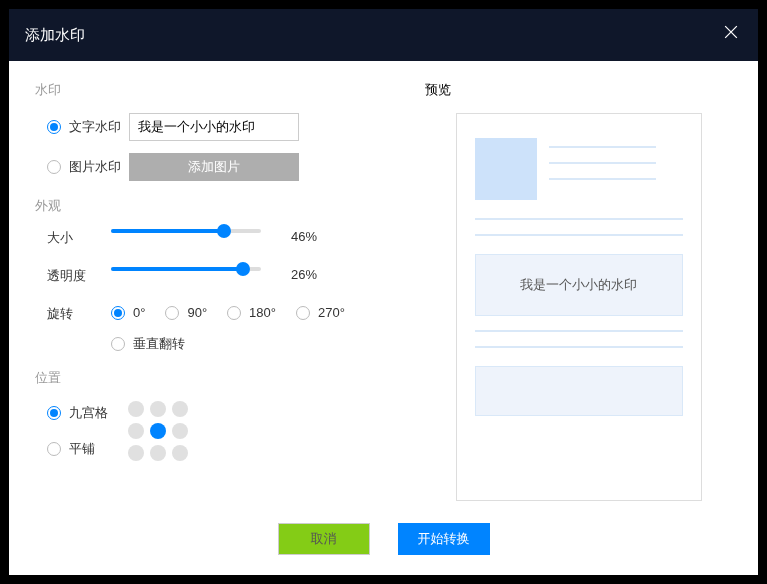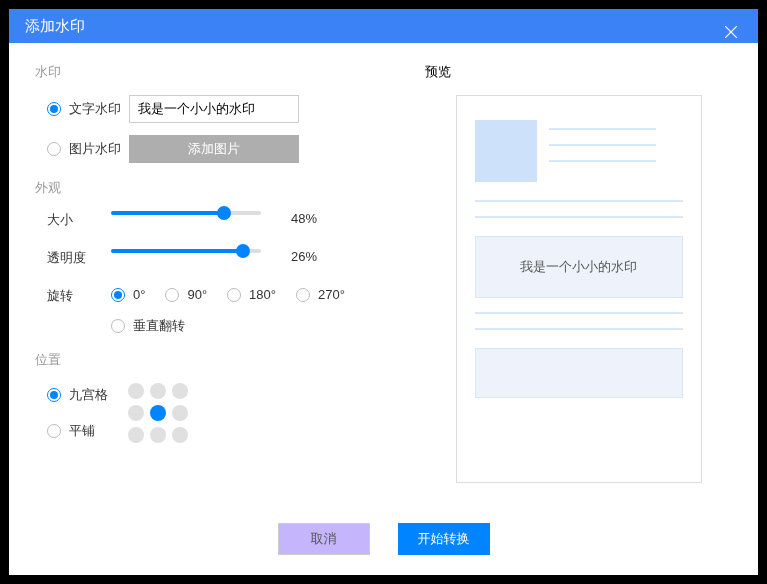--- a/index.html
+++ b/index.html
@@ -1,18 +1,18 @@
 <!DOCTYPE html>
 <html><head>
 <meta charset="utf-8">
 <style>
 * { box-sizing: border-box; margin: 0; padding: 0; }
 body { background: #000; font-family: "Microsoft YaHei", Arial, sans-serif; font-size: 13px; color: #333; display: flex; justify-content: center; align-items: center; height: 100vh; }
 .dialog { width: 749px; height: 566px; background: #fff; display: flex; flex-direction: column; position: relative; }
-.header { height: 34px; background: #3b82f6; color: #fff; display: flex; align-items: center; padding: 0 16px; font-size: 15px; }
+.header { height: 52px; background: #0f172a; color: #fff; display: flex; align-items: center; padding: 0 16px; font-size: 15px; }
 .close-btn { position: absolute; right: 14px; top: 10px; width: 26px; height: 26px; cursor: pointer; display: flex; align-items: center; justify-content: center; }
 .close-btn svg { width: 20px; height: 20px; }
 .body { flex: 1; display: flex; padding: 20px 26px 0 26px; }
 .left { width: 390px; }
 .right { flex: 1; }
 .section-title { color: #999; font-size: 13px; margin-bottom: 14px; }
 .row { display: flex; align-items: center; margin-bottom: 12px; }
 .radio { width: 14px; height: 14px; border: 1px solid #bbb; border-radius: 50%; margin-right: 8px; position: relative; cursor: pointer; flex-shrink: 0; }
 .radio.checked { border-color: #0084ff; }
 .radio.checked::after { content: ''; position: absolute; width: 8px; height: 8px; background: #0084ff; border-radius: 50%; top: 2px; left: 2px; }
@@ -39,21 +39,21 @@
 .preview-box { width: 246px; height: 388px; border: 1px solid #ddd; margin: 0 auto; padding: 24px 18px; position: relative; }
 .pv-block { width: 62px; height: 62px; background: #cde2fa; float: left; margin-right: 12px; }
 .pv-line { height: 2px; background: #d9e8f8; margin-bottom: 14px; }
 .pv-line.short { width: 80%; }
 .pv-line.full { width: 100%; clear: both; }
 .pv-top-lines { overflow: hidden; padding-top: 8px; }
 .pv-watermark-area { width: 100%; height: 62px; border: 1px solid #d9e8f8; background: #eef3fb; margin: 18px 0 14px; display: flex; align-items: center; justify-content: center; font-size: 13px; color: #555; }
 .pv-bottom-block { width: 100%; height: 50px; background: #eef3fb; border: 1px solid #d9e8f8; margin-top: 18px; }
 .footer { display: flex; justify-content: center; gap: 28px; padding: 14px 0 20px; }
 .btn { width: 92px; height: 32px; font-size: 13px; cursor: pointer; border: none; }
-.btn-cancel { background: #c4b5fd; border: 1px solid #ccc; color: #555; }
+.btn-cancel { background: #84cc16; border: 1px solid #ccc; color: #555; }
 .btn-primary { background: #0084ff; color: #fff; }
 </style>
 </head>
 <body>
 
 <div class="dialog">
 
   <div class="header">
     <span>添加水印</span>
     <div class="close-btn">
@@ -82,21 +82,21 @@
 
       <div class="sect">
         <div class="section-title">外观</div>
 
         <div class="appearance-row">
           <div class="label-col">大小</div>
           <div class="slider-wrap">
             <div class="slider-fill" style="width:75%"></div>
             <div class="slider-thumb" style="left:75%"></div>
           </div>
-          <div class="slider-value">48%</div>
+          <div class="slider-value">46%</div>
         </div>
 
         <div class="appearance-row">
           <div class="label-col">透明度</div>
           <div class="slider-wrap">
             <div class="slider-fill" style="width:88%"></div>
             <div class="slider-thumb" style="left:88%"></div>
           </div>
           <div class="slider-value">26%</div>
         </div>

